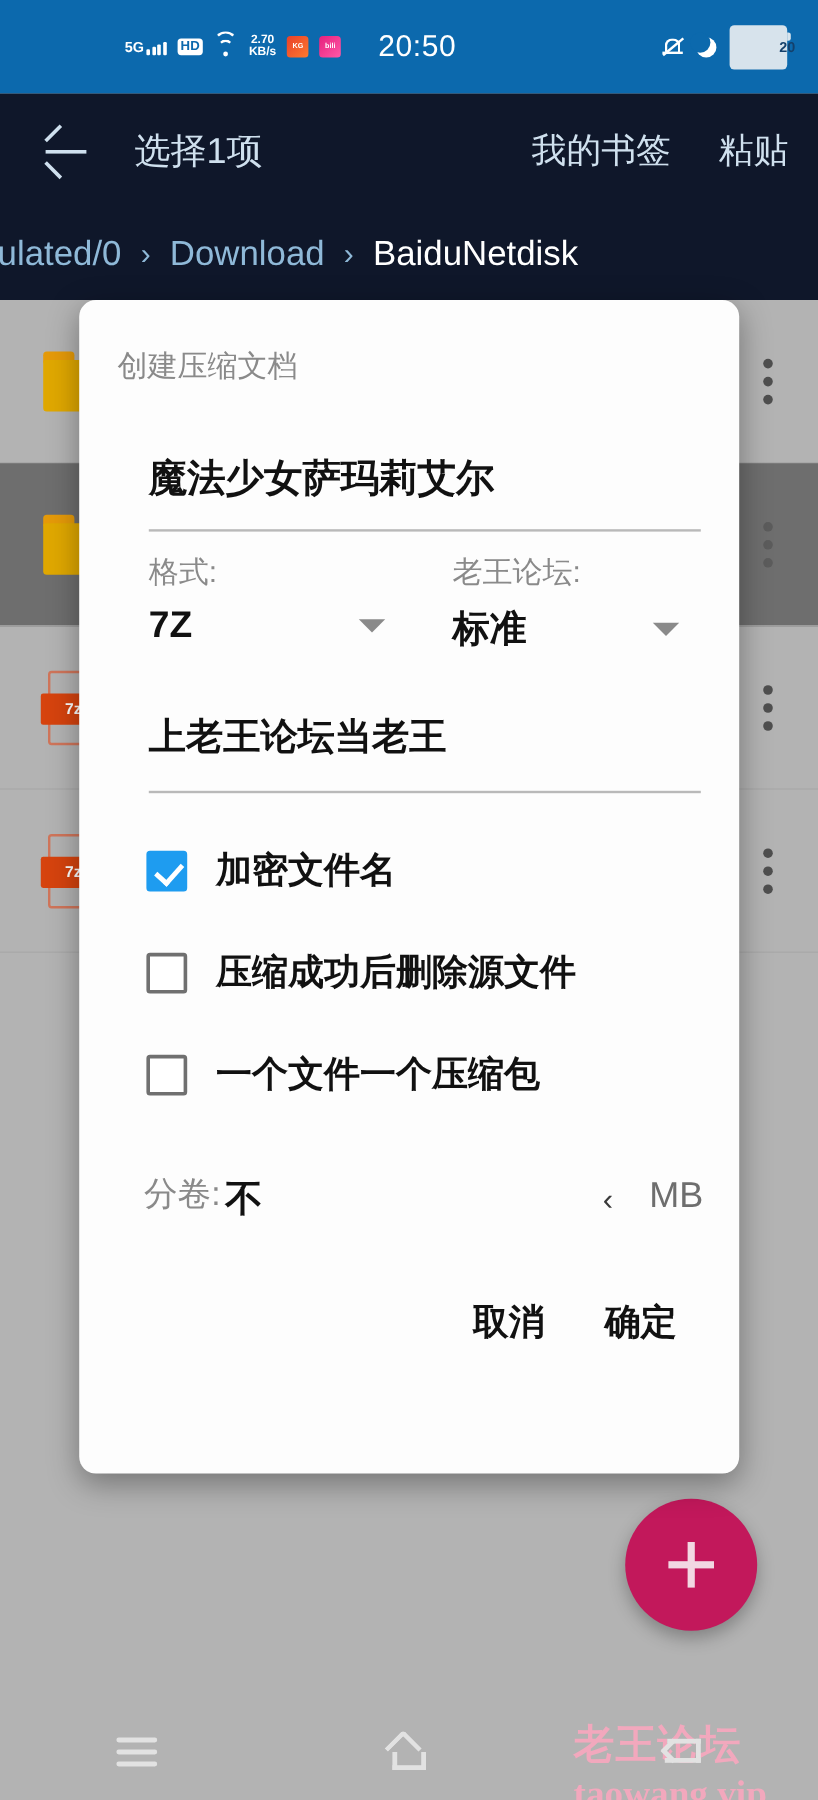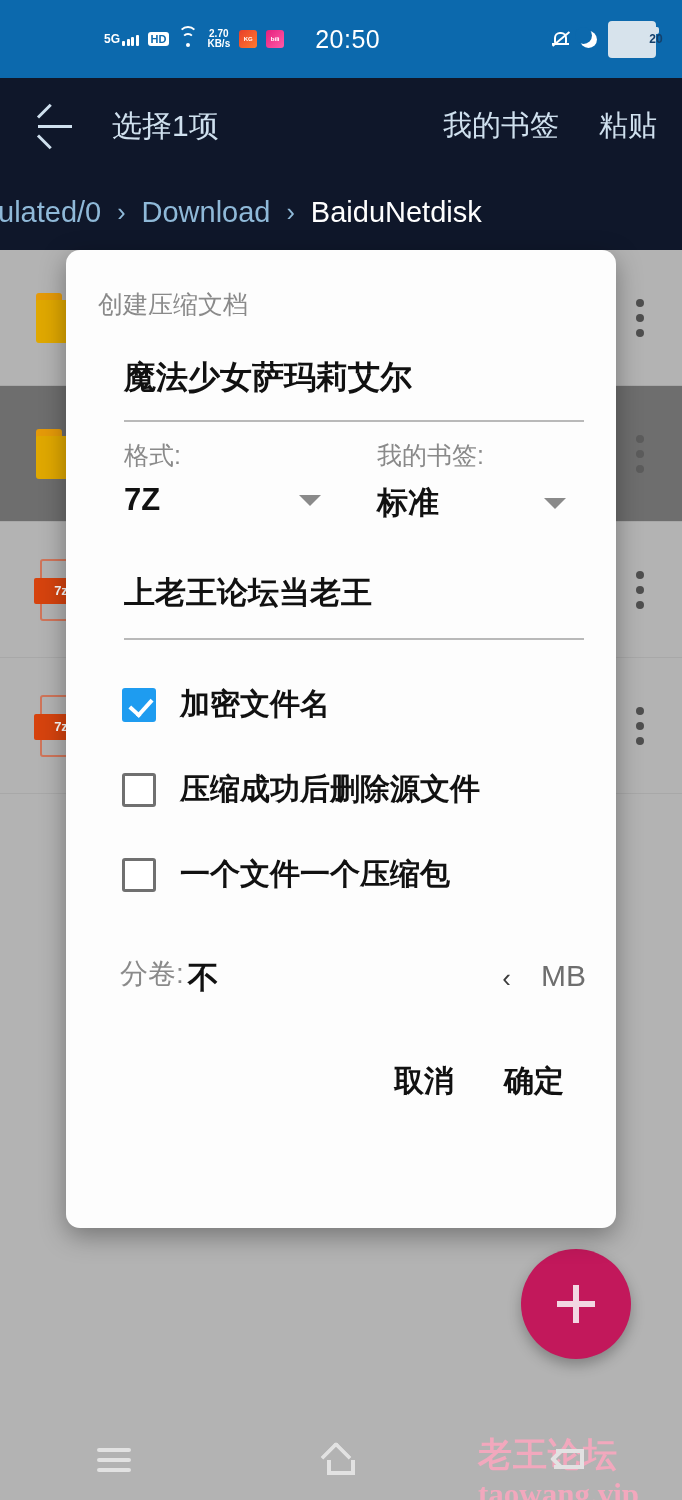--- a/index.html
+++ b/index.html
@@ -182,21 +182,21 @@
   .dialog {
     position: absolute; left: 66px; top: 250px;
     width: 550px; height: 978px;
     background: #fdfdfd; border-radius: 14px;
     box-shadow: 0 8px 26px rgba(0,0,0,0.35);
     padding: 0 30px;
   }
   .dlg-title { font-size: 25px; color: #8a8a8a; padding-top: 38px; padding-left: 2px; }
   .dlg-filename {
     font-size: 32px; color: #111; font-weight: bold;
-    margin-top: 35px; padding-left: 28px;
+    margin-top: 56px; padding-left: 28px;
   }
   .dlg-underline { height: 2px; background: #b9b9b9; margin: 20px 0 0 28px; margin-right: 2px; }
 
   .row-selects { display: flex; margin-top: 17px; }
   .sel-group { width: 50%; padding-left: 28px; }
   .sel-group.right { padding-left: 36px; }
   .sel-label { font-size: 25px; color: #8a8a8a; }
   .sel-control { display:flex; align-items:center; margin-top: 10px; cursor: pointer; }
   .sel-value { font-size: 31px; color: #111; font-weight: bold; }
   .sel-value.ctr { margin-left: 0px; }
@@ -392,21 +392,21 @@
 
     <div class="row-selects">
       <div class="sel-group">
         <div class="sel-label">格式:</div>
         <div class="sel-control">
           <span class="sel-value">7Z</span>
           <span class="caret"></span>
         </div>
       </div>
       <div class="sel-group right">
-        <div class="sel-label">我的书签:</div>
+        <div class="sel-label">老王论坛:</div>
         <div class="sel-control">
           <span class="sel-value ctr">标准</span>
           <span class="caret"></span>
         </div>
       </div>
     </div>
 
     <div class="dlg-password">上老王论坛当老王</div>
     <div class="dlg-underline2"></div>
 

